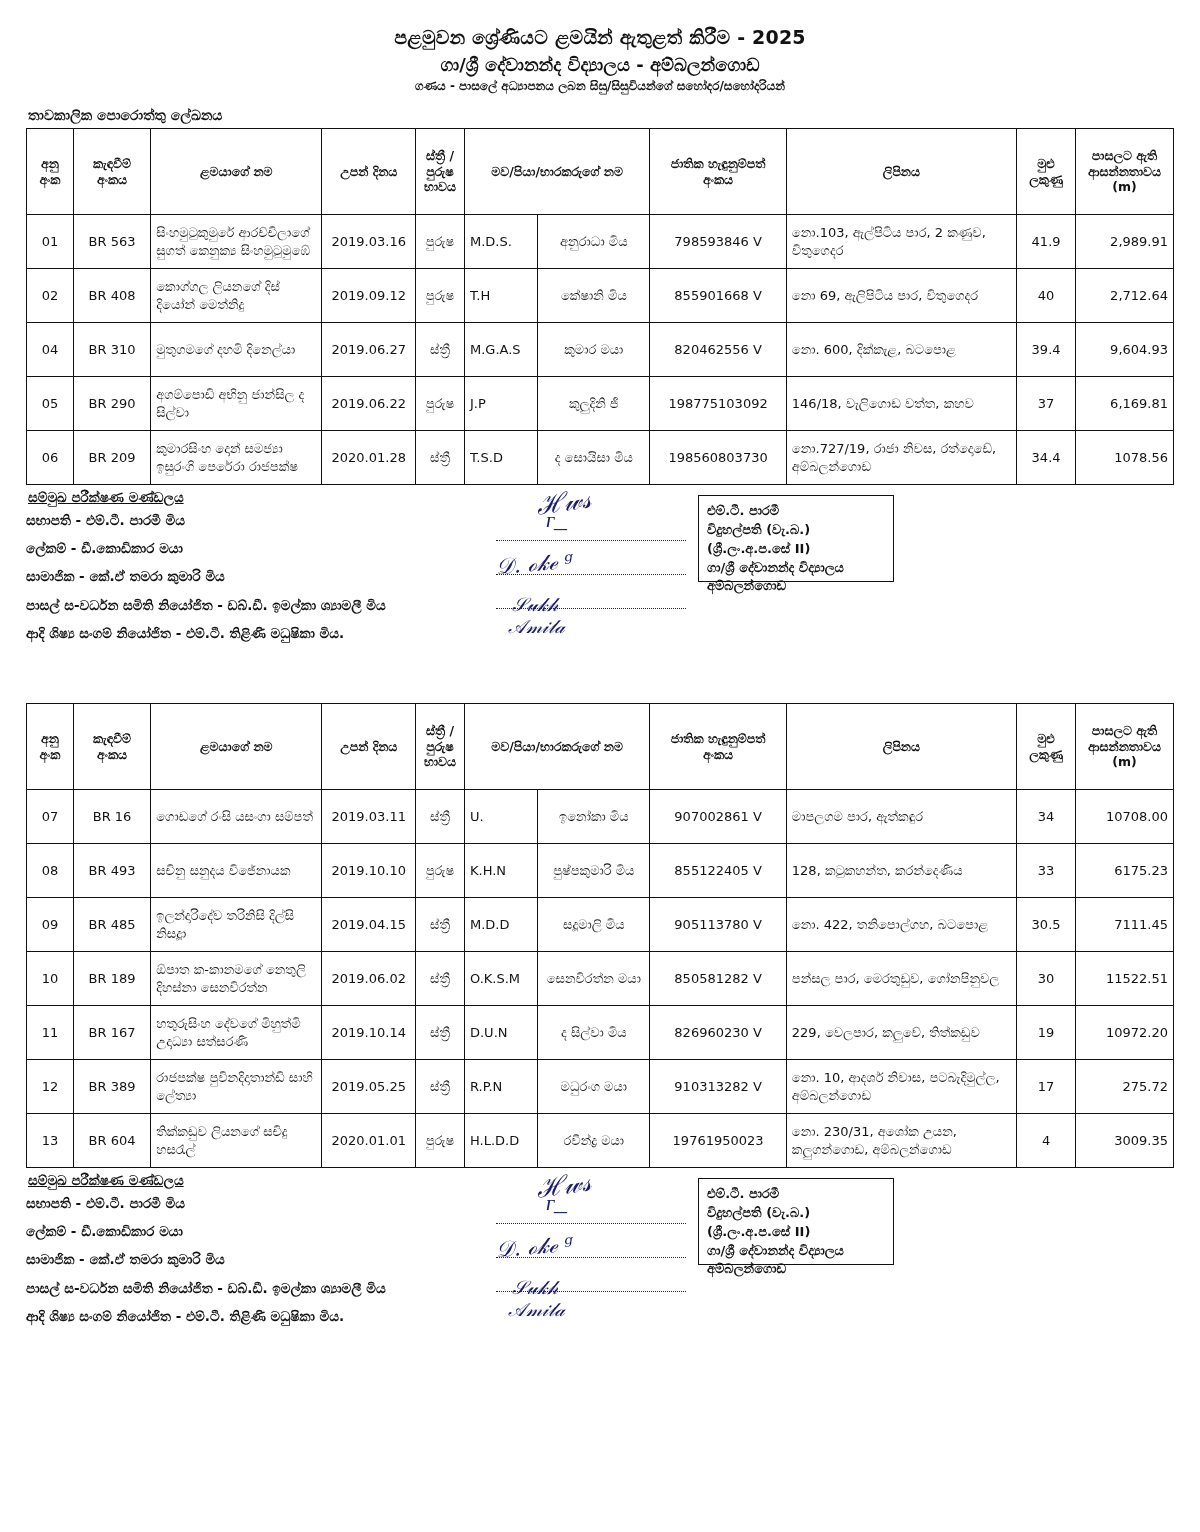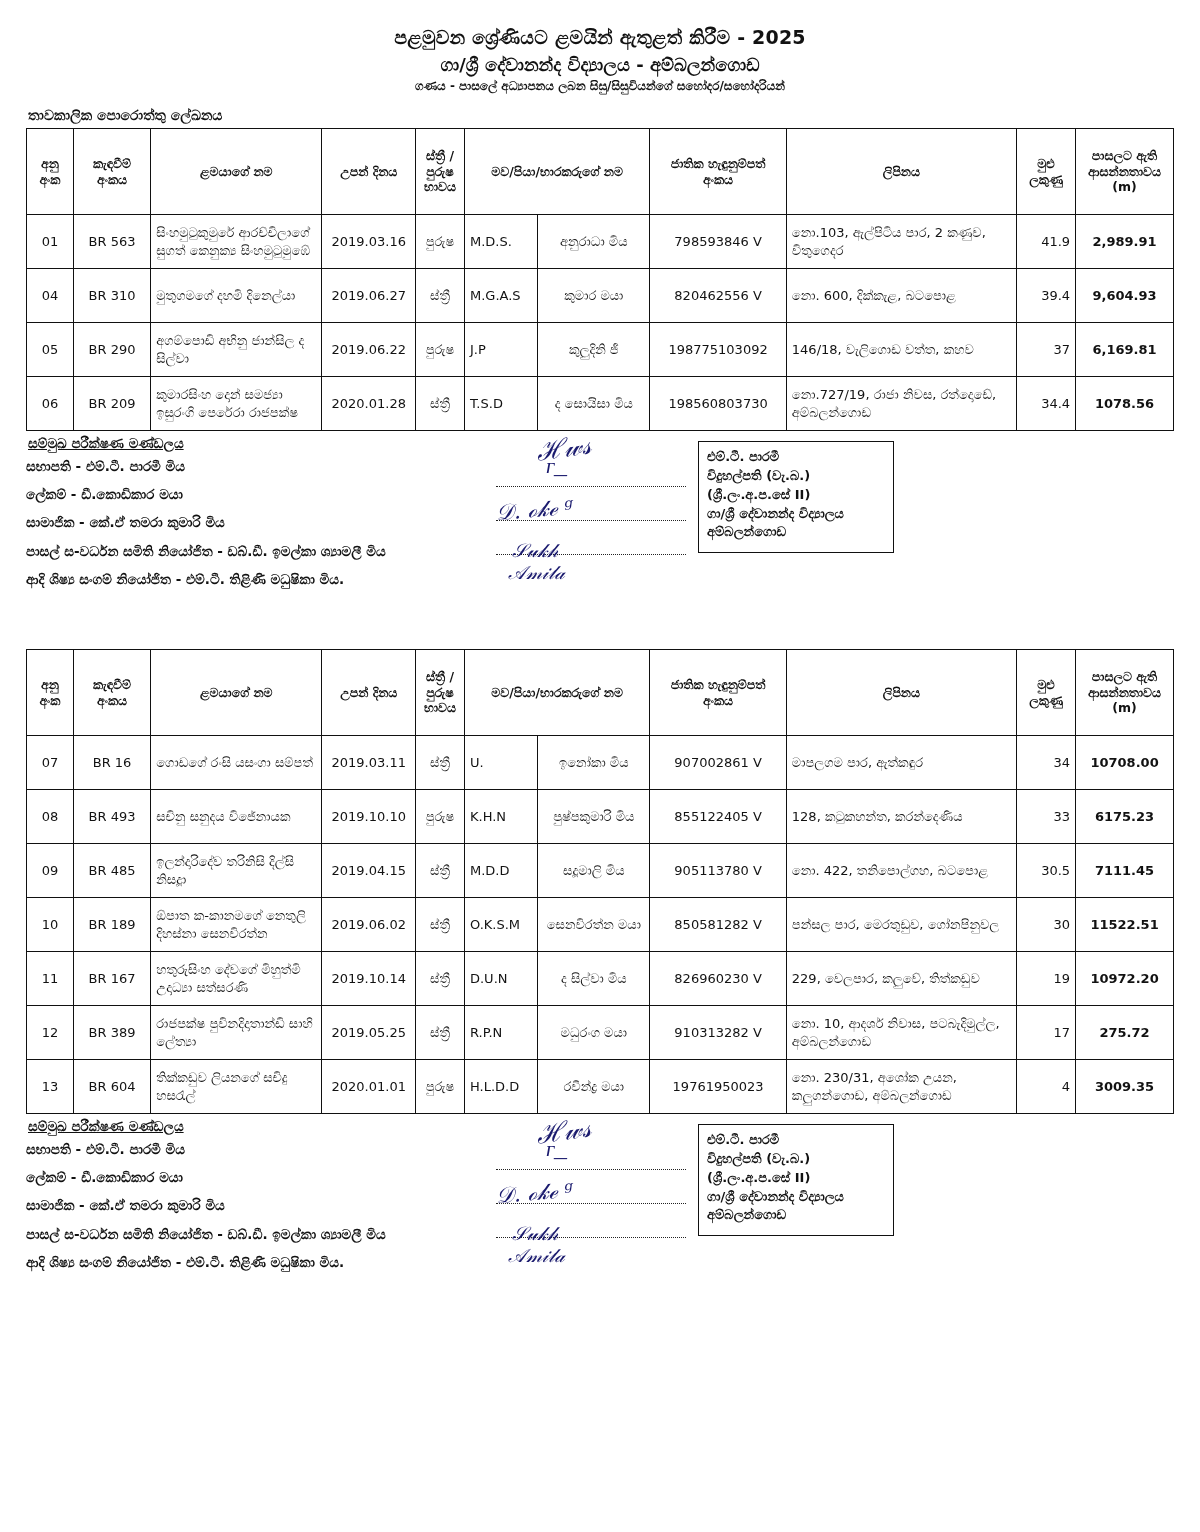--- a/index.html
+++ b/index.html
@@ -54,22 +54,22 @@
   }
   table.reg th {
     font-weight: bold;
     text-align: center;
     font-size: 12.5px;
     height: 86px;
     line-height: 1.25;
   }
   td.c { text-align: center; }
   td.l { text-align: left; }
-  td.r { text-align: center; font-weight: bold; }
-  td.num { text-align: right; font-size: 13.5px; }
+  td.r { text-align: right; }
+  td.num { text-align: center; font-size: 13.5px; }
   .rowtall td { height: 54px; }
 
   
   col.c-no     { width: 46px; }
   col.c-adm    { width: 76px; }
   col.c-name   { width: 168px; }
   col.c-dob    { width: 92px; }
   col.c-sex    { width: 48px; }
   col.c-par1   { width: 72px; }
   col.c-par2   { width: 110px; }
@@ -110,21 +110,21 @@
     font-family: "DejaVu Serif", serif;
     color: #1a1a6e;
     font-style: italic;
     white-space: nowrap;
   }
   .stampbox {
     position: absolute;
     left: 672px;
     top: 6px;
     width: 196px;
-    height: 112px;
+    height: 87px;
     border: 1.5px solid #111;
     padding: 6px 8px;
     font-size: 13px;
     font-weight: bold;
     line-height: 1.45;
   }
   .spacer { height: 34px; }
 </style>
 </head>
 <body>
@@ -175,20 +175,33 @@
         <td class="c">2019.03.16</td>
         <td class="c">පුරුෂ</td>
         <td class="l">M.D.S.</td>
         <td class="c">අනුරාධා මිය</td>
         <td class="c">798593846 V</td>
         <td class="l">නො.103, ඇල්පිටිය පාර, 2 කණුව, විතුගෙදර</td>
         <td class="num">41.9</td>
         <td class="r">2,989.91</td>
       </tr>
       <tr class="rowtall">
+        <td class="c">02</td>
+        <td class="c">BR 408</td>
+        <td class="l">කොග්ගල ලියනගේ දිස් දියෝන් මෙත්නිදු</td>
+        <td class="c">2019.09.12</td>
+        <td class="c">පුරුෂ</td>
+        <td class="l">T.H</td>
+        <td class="c">කේෂානි මිය</td>
+        <td class="c">855901668 V</td>
+        <td class="l">නො 69, ඇලිපිටිය පාර, විතුගෙදර</td>
+        <td class="num">40</td>
+        <td class="r">2,712.64</td>
+      </tr>
+      <tr class="rowtall">
         <td class="c">04</td>
         <td class="c">BR 310</td>
         <td class="l">මුතුගමගේ දහමි දිනෙල්යා</td>
         <td class="c">2019.06.27</td>
         <td class="c">ස්ත්‍රී</td>
         <td class="l">M.G.A.S</td>
         <td class="c">කුමාර මයා</td>
         <td class="c">820462556 V</td>
         <td class="l">නො. 600, දික්කැළ, බටපොළ</td>
         <td class="num">39.4</td>

